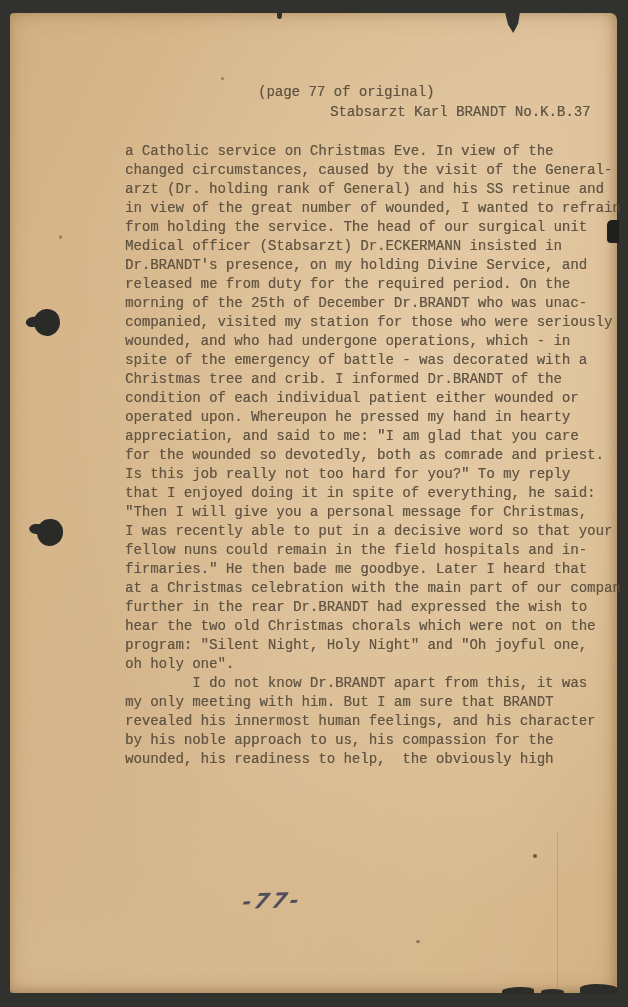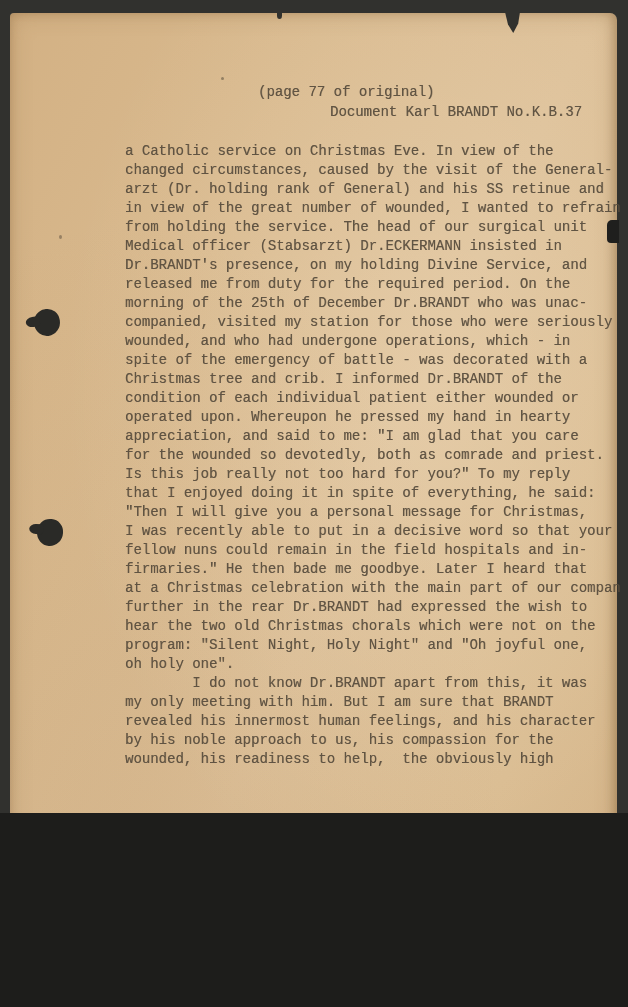--- a/index.html
+++ b/index.html
@@ -6,21 +6,21 @@
     --bg:#31312e;
     --paper:#d8b88d;
     --ink:#564b3c;
     --footer-ink:#3d4156;
     --hole:#2a2a27;
   }
   html,body{margin:0;padding:0;}
   body{background:#1d1d1b;font-family:"Liberation Mono","DejaVu Sans Mono",monospace;}
   .stage{
     position:relative;
-    width:628px;height:813px;
+    width:628px;height:1007px;
     background:var(--bg);
     overflow:hidden;
   }
   .paper{
     position:absolute;
     left:10px;top:13px;
     width:607px;height:980px;
     background:
       radial-gradient(ellipse at 70% 38%, rgba(255,243,220,0.22), rgba(255,243,220,0) 62%),
       radial-gradient(ellipse at 20% 90%, rgba(150,105,60,0.10), rgba(150,105,60,0) 55%),
@@ -108,21 +108,21 @@
 
     <div class="punch-hole hole-1">
       <span class="hole-tail"></span>
     </div>
     <div class="punch-hole hole-2">
       <span class="hole-tail"></span>
     </div>
 
     <div class="header-line header-1 typed">(page 77 of original)</div>
 
-    <div class="header-line header-2 typed">Document Karl BRANDT No.K.B.37</div>
+    <div class="header-line header-2 typed">Stabsarzt Karl BRANDT No.K.B.37</div>
 
     <div class="body typed"><div class="line">a Catholic service on Christmas Eve. In view of the</div><div class="line">changed circumstances, caused by the visit of the General-</div><div class="line">arzt (Dr. holding rank of General) and his SS retinue and</div><div class="line">in view of the great number of wounded, I wanted to refrain</div><div class="line">from holding the service. The head of our surgical unit</div><div class="line">Medical officer (Stabsarzt) Dr.ECKERMANN insisted in</div><div class="line">Dr.BRANDT's presence, on my holding Divine Service, and</div><div class="line">released me from duty for the required period. On the</div><div class="line">morning of the 25th of December Dr.BRANDT who was unac-</div><div class="line">companied, visited my station for those who were seriously</div><div class="line">wounded, and who had undergone operations, which - in</div><div class="line">spite of the emergency of battle - was decorated with a</div><div class="line">Christmas tree and crib. I informed Dr.BRANDT of the</div><div class="line">condition of each individual patient either wounded or</div><div class="line">operated upon. Whereupon he pressed my hand in hearty</div><div class="line">appreciation, and said to me: "I am glad that you care</div><div class="line">for the wounded so devotedly, both as comrade and priest.</div><div class="line">Is this job really not too hard for you?" To my reply</div><div class="line">that I enjoyed doing it in spite of everything, he said:</div><div class="line">"Then I will give you a personal message for Christmas,</div><div class="line">I was recently able to put in a decisive word so that your</div><div class="line">fellow nuns could remain in the field hospitals and in-</div><div class="line">firmaries." He then bade me goodbye. Later I heard that</div><div class="line">at a Christmas celebration with the main part of our compan</div><div class="line">further in the rear Dr.BRANDT had expressed the wish to</div><div class="line">hear the two old Christmas chorals which were not on the</div><div class="line">program: "Silent Night, Holy Night" and "Oh joyful one,</div><div class="line">oh holy one".</div><div class="line">        I do not know Dr.BRANDT apart from this, it was</div><div class="line">my only meeting with him. But I am sure that BRANDT</div><div class="line">revealed his innermost human feelings, and his character</div><div class="line">by his noble approach to us, his compassion for the</div><div class="line">wounded, his readiness to help,  the obviously high</div></div>
 
     <div class="footer">-77-</div>
 
     <div class="notch-top"></div>
     <div class="tick-top"></div>
     <div class="notch-right"></div>
     <div class="tear-1"></div>
     <div class="tear-2"></div>

